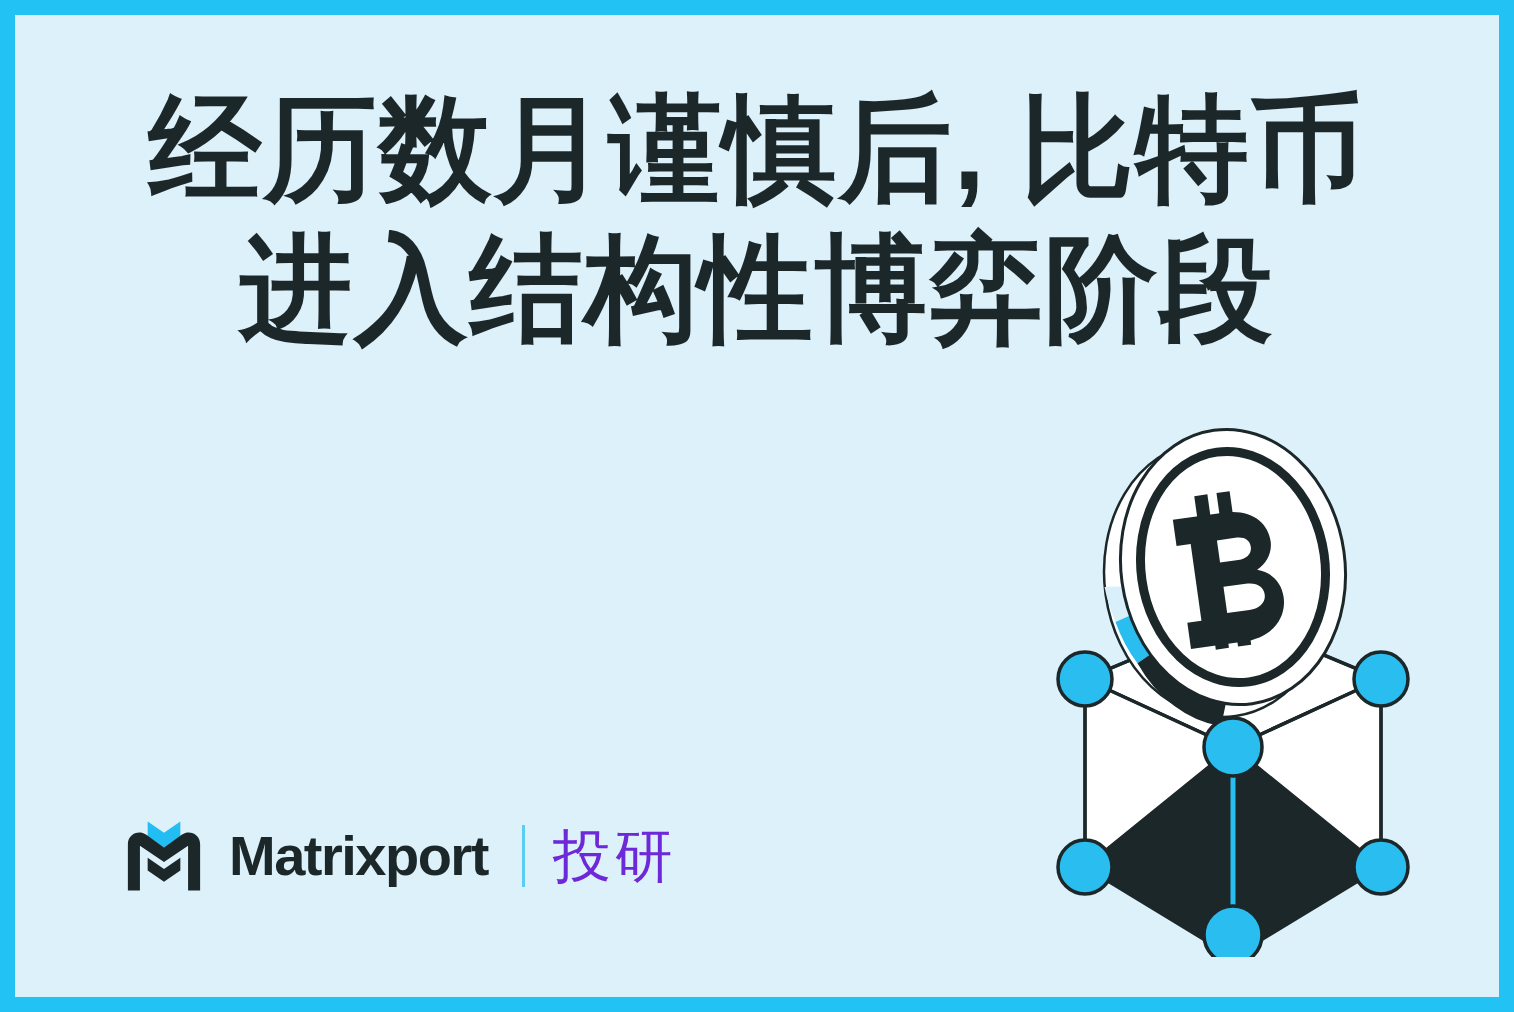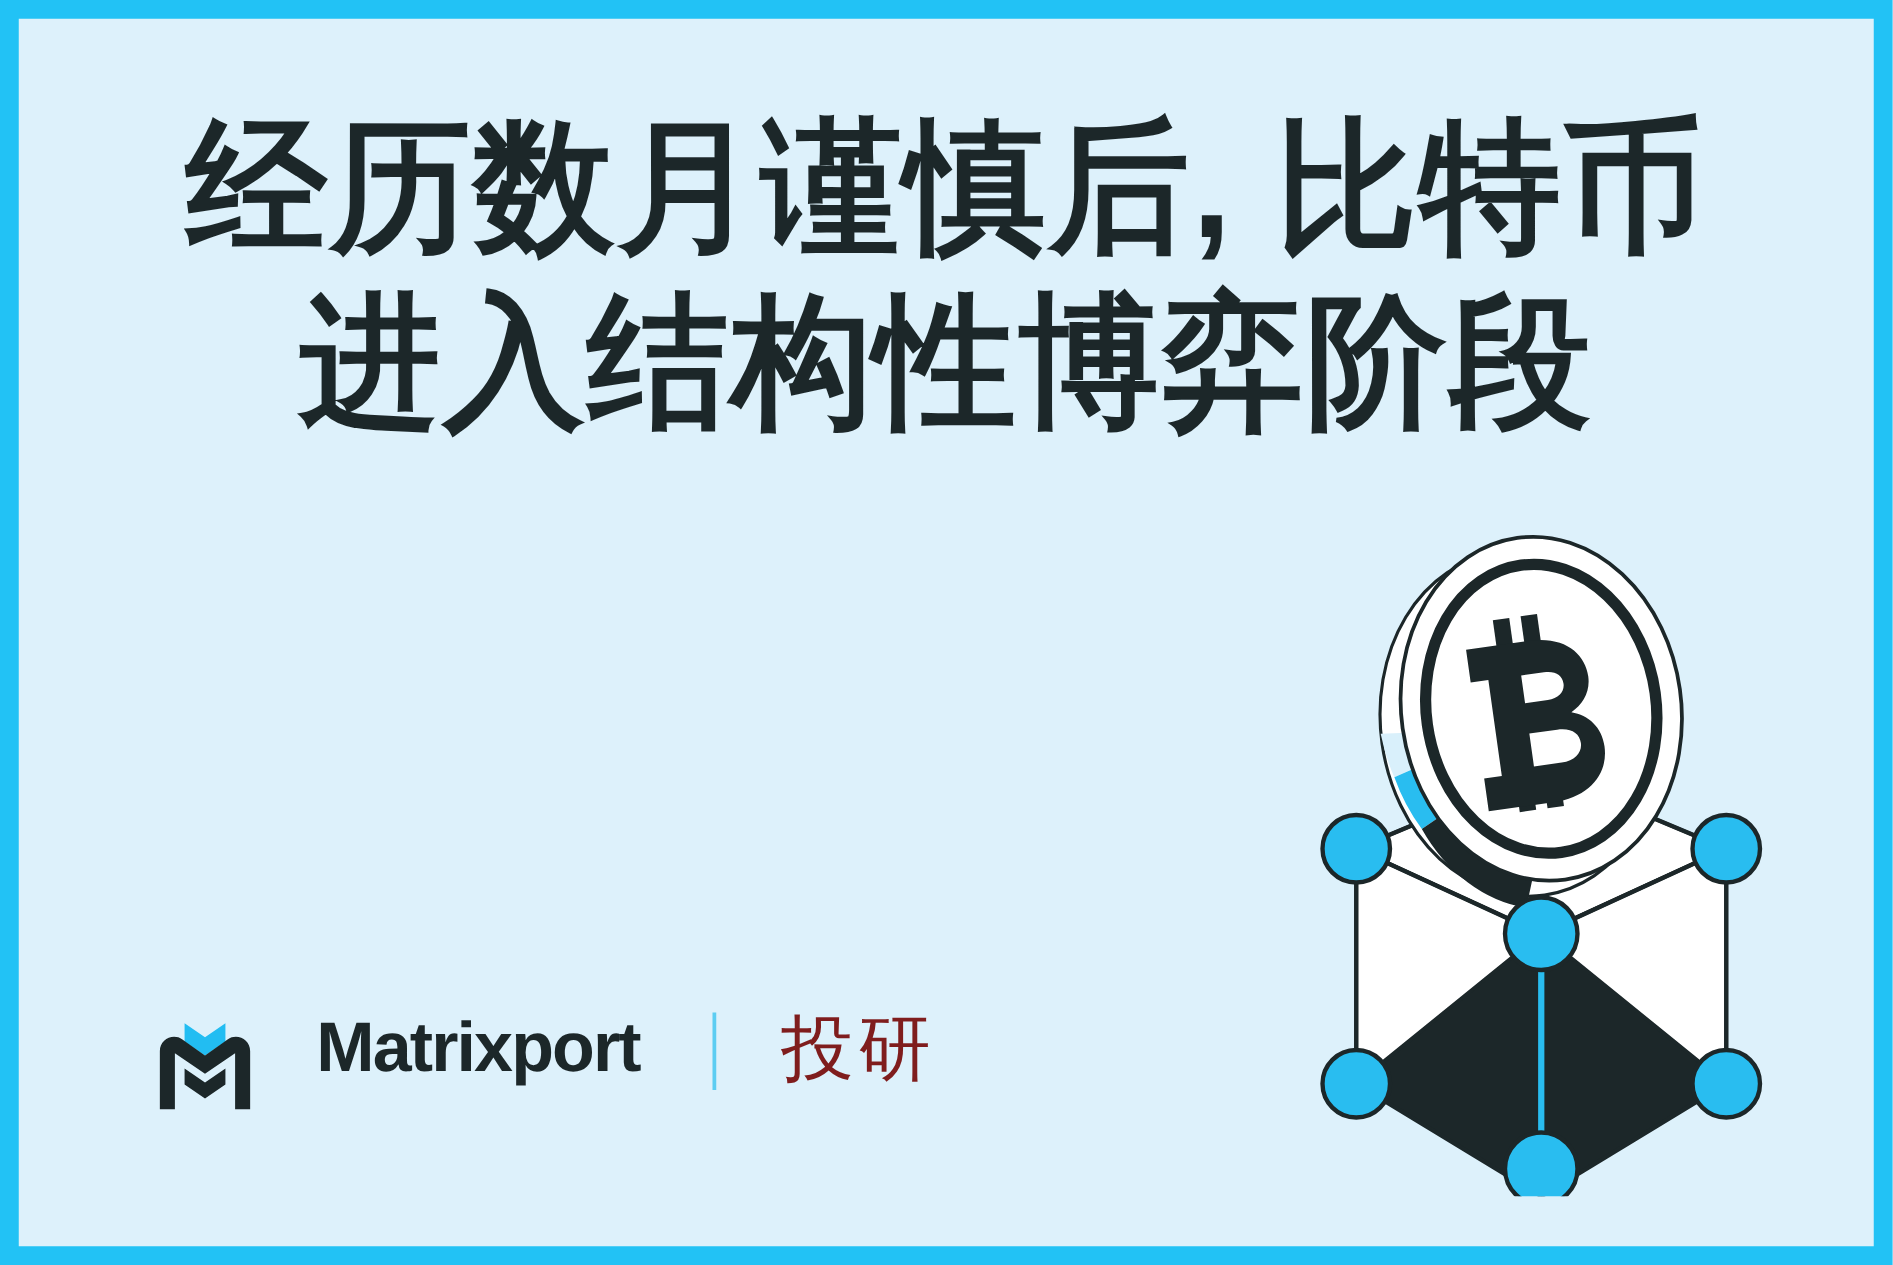--- a/index.html
+++ b/index.html
@@ -43,22 +43,22 @@
     transform: scaleY(1.03);
     transform-origin: left top;
   }
 
   
   .brand {
     position: absolute;
     left: 106px;
     bottom: 95px;
     display: flex;
+    align-items: center;
     height: 92px;
-    gap: 24px;
   }
   .brand-mark {
     width: 86px;
     height: 86px;
     flex: 0 0 auto;
     display: block;
   }
   .brand-word {
     color: #1c2729;
     font-family: "Liberation Sans", "DejaVu Sans", sans-serif;
@@ -70,21 +70,21 @@
     white-space: nowrap;
   }
   .brand-divider {
     width: 3px;
     height: 62px;
     background: #5ccdf2;
     margin: 0 28px 0 34px;
     flex: 0 0 auto;
   }
   .brand-sub {
-    color: #7f1d1d;
+    color: #6d28d9;
     font-family: "Liberation Sans", "DejaVu Sans", sans-serif;
     font-weight: 500;
     font-size: 58px;
     line-height: 58px;
     letter-spacing: 4px;
     white-space: nowrap;
   }
 
   
   .illustration {

